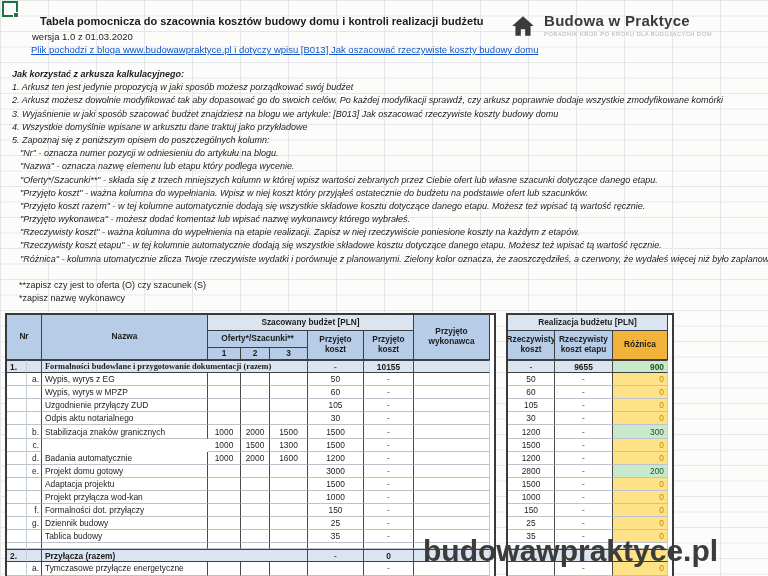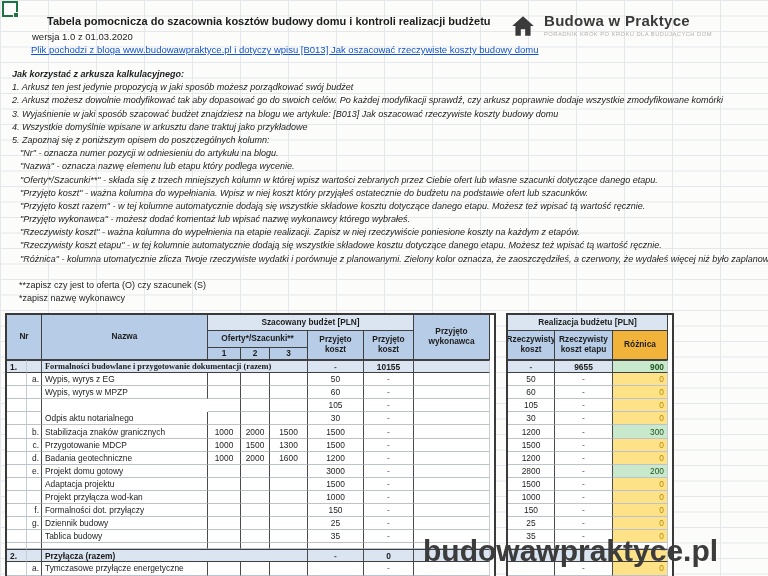--- a/index.html
+++ b/index.html
@@ -3,21 +3,21 @@
 <meta charset="utf-8">
 <style>
   html,body{margin:0;padding:0;}
   .page{position:relative;width:768px;height:576px;overflow:hidden;background:#fcfcfb;
     font-family:"Liberation Sans",sans-serif;color:#1c1c1c;
     background-image:linear-gradient(to right,#e4e7eb 1px,transparent 1px),
                      linear-gradient(to bottom,#e4e7eb 1px,transparent 1px);
     background-size:48px 15.5px;}
   .selbox{position:absolute;left:2px;top:1px;width:12px;height:12px;border:2px solid #1f7244;}
   .selbox::after{content:'';position:absolute;right:-3px;bottom:-3px;width:4px;height:4px;background:#1f7244;border:1px solid #fff;}
-  .title{position:absolute;left:47px;top:15px;font-size:11px;font-weight:bold;white-space:nowrap;}
+  .title{position:absolute;left:40px;top:15px;font-size:11px;font-weight:bold;white-space:nowrap;}
   .version{position:absolute;left:32px;top:31px;font-size:9.5px;color:#222;}
   .blog-link{position:absolute;left:31px;top:44px;font-size:9.5px;color:#1155cc;text-decoration:underline;white-space:nowrap;}
   .logo{position:absolute;left:510px;top:12px;display:flex;align-items:flex-start;}
   .logo svg{width:26px;height:26px;fill:#3b3b3b;margin-right:8px;margin-top:2px;}
   .logo-name{font-size:15px;font-weight:bold;color:#3b3b3b;letter-spacing:.3px;white-space:nowrap;}
   .logo-tag{font-size:5.8px;color:#b5b2ae;letter-spacing:.45px;margin-top:2px;white-space:nowrap;}
   .instr{position:absolute;left:12px;top:68px;width:756px;overflow:hidden;}
   .instr div{height:13.2px;line-height:13.2px;font-size:9px;font-style:italic;white-space:nowrap;}
   .instr .ihead{font-weight:bold;}
   .instr .note{padding-left:8px;}
@@ -120,20 +120,21 @@
       <div class="c ltr dr" style="grid-area: 6 / 2;"></div>
       <div class="c nm dr" style="grid-area: 6 / 3;">Wypis, wyrys w MPZP</div>
       <div class="c dr" style="grid-area: 6 / 4;"></div>
       <div class="c dr" style="grid-area: 6 / 5;"></div>
       <div class="c dr" style="grid-area: 6 / 6;"></div>
       <div class="c dr" style="grid-area: 6 / 7;">60</div>
       <div class="c dr dash" style="grid-area: 6 / 8;">-</div>
       <div class="c" style="grid-area: 6 / 9;"></div>
       <div class="c" style="grid-area: 7 / 1;"></div>
       <div class="c ltr dr" style="grid-area: 7 / 2;"></div>
+      <div class="c nm dr" style="grid-area: 7 / 3;">Uzgodnienie przyłączy ZUD</div>
       <div class="c dr" style="grid-area: 7 / 4;"></div>
       <div class="c dr" style="grid-area: 7 / 5;"></div>
       <div class="c dr" style="grid-area: 7 / 6;"></div>
       <div class="c dr" style="grid-area: 7 / 7;">105</div>
       <div class="c dr dash" style="grid-area: 7 / 8;">-</div>
       <div class="c" style="grid-area: 7 / 9;"></div>
       <div class="c" style="grid-area: 8 / 1;"></div>
       <div class="c ltr dr" style="grid-area: 8 / 2;"></div>
       <div class="c nm dr" style="grid-area: 8 / 3; text-align: center;">Odpis aktu notarialnego</div>
       <div class="c dr" style="grid-area: 8 / 4;"></div>
@@ -146,30 +147,29 @@
       <div class="c ltr dr" style="grid-area: 9 / 2;">b.</div>
       <div class="c nm dr" style="grid-area: 9 / 3;">Stabilizacja znaków granicznych</div>
       <div class="c dr" style="grid-area: 9 / 4;">1000</div>
       <div class="c dr" style="grid-area: 9 / 5;">2000</div>
       <div class="c dr" style="grid-area: 9 / 6;">1500</div>
       <div class="c dr" style="grid-area: 9 / 7;">1500</div>
       <div class="c dr dash" style="grid-area: 9 / 8;">-</div>
       <div class="c" style="grid-area: 9 / 9;"></div>
       <div class="c" style="grid-area: 10 / 1;"></div>
       <div class="c ltr dr" style="grid-area: 10 / 2;">c.</div>
-      <div class="c nm dr" style="grid-area: 10 / 3;">Przygotowanie MDCP</div>
       <div class="c dr" style="grid-area: 10 / 4;">1000</div>
       <div class="c dr" style="grid-area: 10 / 5;">1500</div>
       <div class="c dr" style="grid-area: 10 / 6;">1300</div>
       <div class="c dr" style="grid-area: 10 / 7;">1500</div>
       <div class="c dr dash" style="grid-area: 10 / 8;">-</div>
       <div class="c" style="grid-area: 10 / 9;"></div>
       <div class="c" style="grid-area: 11 / 1;"></div>
       <div class="c ltr dr" style="grid-area: 11 / 2;">d.</div>
-      <div class="c nm dr" style="grid-area: 11 / 3;">Badania geotechniczne</div>
+      <div class="c nm dr" style="grid-area: 11 / 3;">Badania automatycznie</div>
       <div class="c dr" style="grid-area: 11 / 4;">1000</div>
       <div class="c dr" style="grid-area: 11 / 5;">2000</div>
       <div class="c dr" style="grid-area: 11 / 6;">1600</div>
       <div class="c dr" style="grid-area: 11 / 7;">1200</div>
       <div class="c dr dash" style="grid-area: 11 / 8;">-</div>
       <div class="c" style="grid-area: 11 / 9;"></div>
       <div class="c" style="grid-area: 12 / 1;"></div>
       <div class="c ltr dr" style="grid-area: 12 / 2;">e.</div>
       <div class="c nm dr" style="grid-area: 12 / 3;">Projekt domu gotowy</div>
       <div class="c dr" style="grid-area: 12 / 4;"></div>

